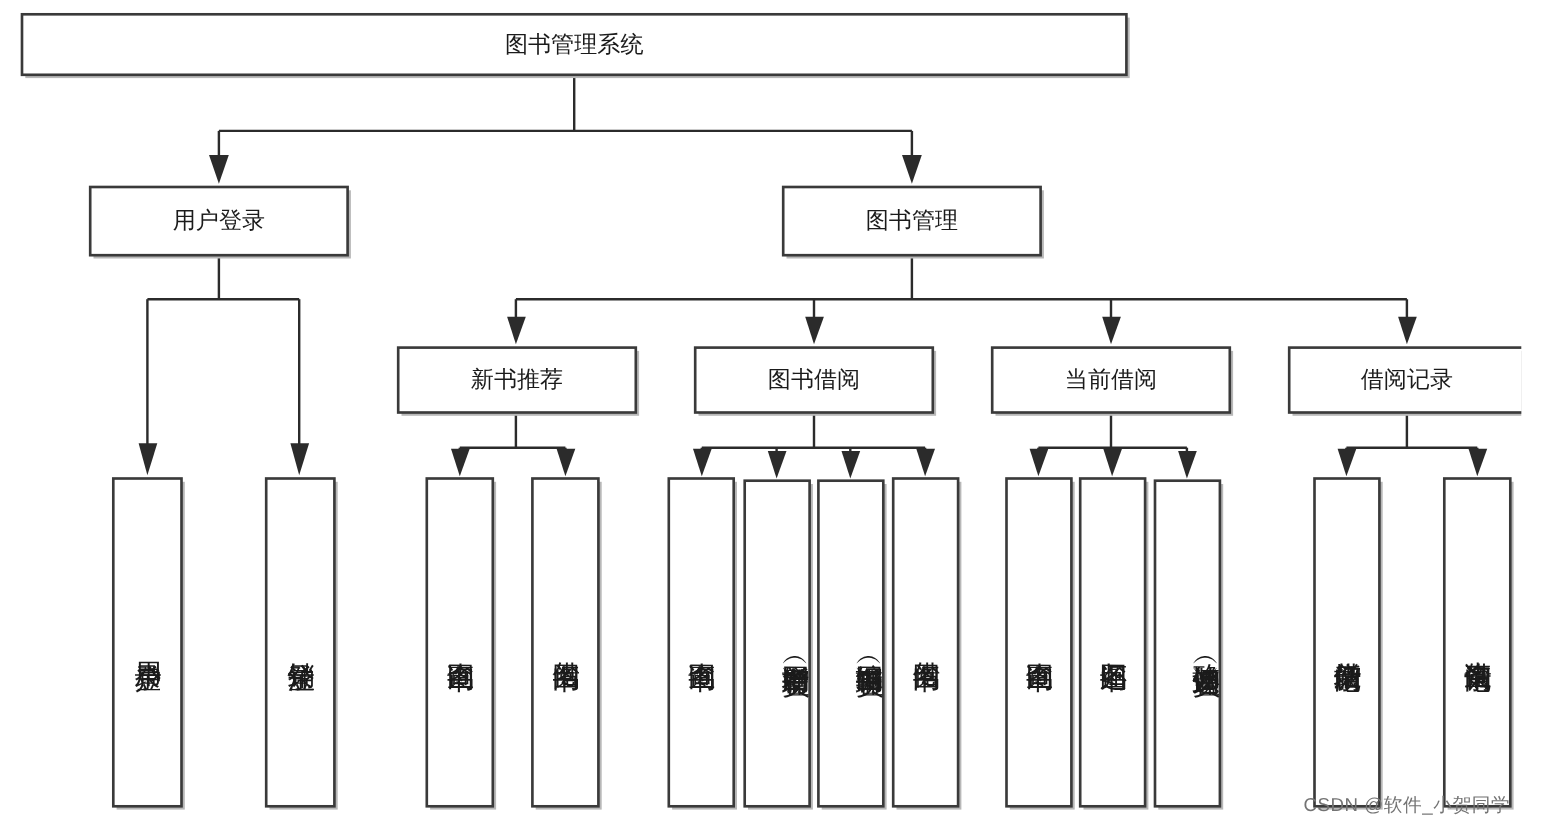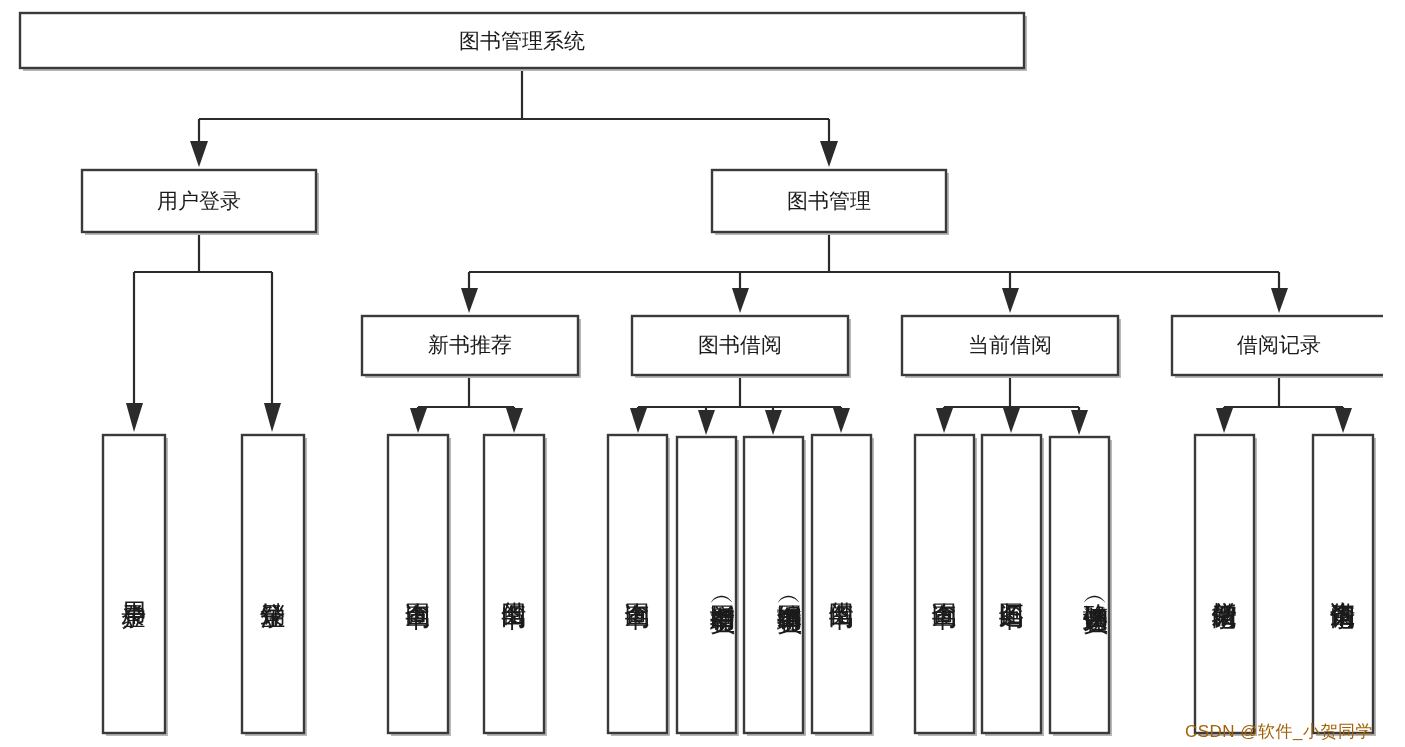--- a/index.html
+++ b/index.html
@@ -64,21 +64,21 @@
     justify-content: center;
     white-space: nowrap;
     pointer-events: none;
   }
   .watermark {
     position: absolute;
     right: 10px;
     bottom: 4px;
     font-family: "Liberation Sans", "DejaVu Sans", sans-serif;
     font-size: 17px;
-    color: #a16207;
+    color: #737373;
     letter-spacing: 0.5px;
     white-space: nowrap;
   }
 </style>
 </head>
 <body>
 
 <div id="diagram-root">
 
   <svg id="tree-svg" viewBox="0 0 1405 747">

